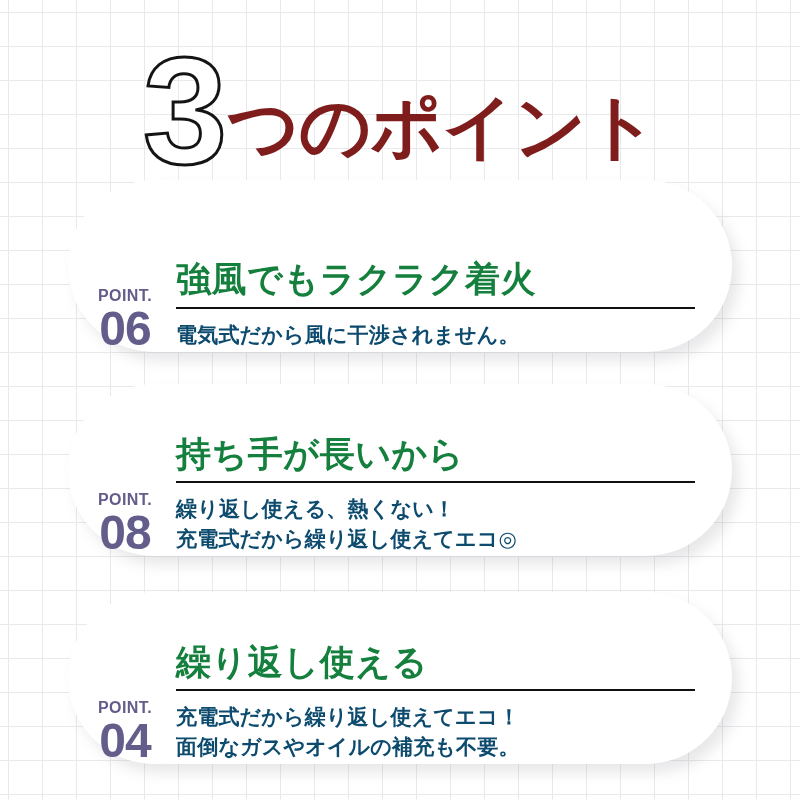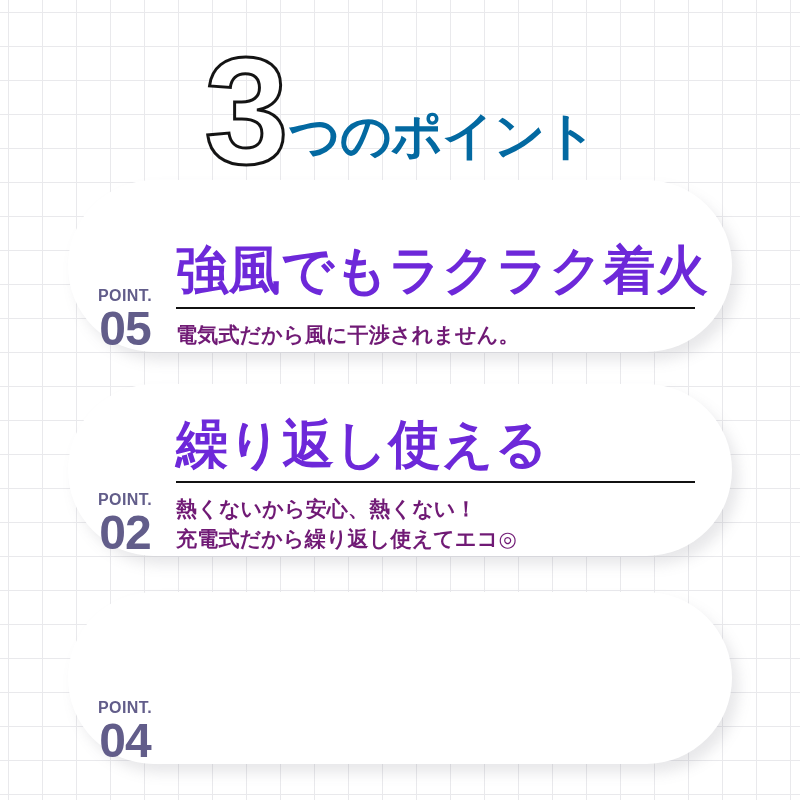--- a/index.html
+++ b/index.html
@@ -49,24 +49,24 @@
     font-size: 152px;
     font-weight: bold;
     line-height: 0.78;
     color: #ffffff;
     -webkit-text-stroke: 3px #141414;
     letter-spacing: -2px;
     position: relative;
     top: 8px;
   }
   #title-rest {
-    font-size: 51px;
+    font-size: 71px;
     font-weight: bold;
     line-height: 0.95;
-    color: #0369a1;
+    color: #7f1d1d;
     letter-spacing: -1px;
     margin-left: 2px;
     position: relative;
     top: -2px;
   }
 
   
   .point-card {
     position: absolute;
     left: 68px;
@@ -108,79 +108,85 @@
     display: block;
     margin-top: 1px;
   }
 
   .point-body {
     flex: 1;
     padding-right: 34px;
     padding-bottom: 2px;
   }
   .point-heading {
-    font-size: 52px;
+    font-size: 35px;
     font-weight: bold;
-    color: #6d28d9;
+    color: #15803d;
     line-height: 1.08;
     letter-spacing: 0.5px;
     white-space: nowrap;
   }
   .point-divider {
     height: 0;
     border-top: 2px solid #111111;
     margin: 9px 0 11px 0;
     width: 519px;
   }
   .point-desc-line {
     font-size: 21px;
     font-weight: bold;
-    color: #701a75;
+    color: #0c4a6e;
     line-height: 1.42;
     letter-spacing: 0.2px;
     white-space: nowrap;
   }
 </style>
 </head>
 <body>
 
 <div id="grid-background"></div>
 
 <div id="page">
 
   <div id="title-block">
     <span id="title-three">3</span>
     <span id="title-rest">つのポイント</span>
   </div>
 
   <div class="point-card" id="point-card-1">
     <div class="point-badge">
       <span class="point-badge-word">POINT.</span>
-      <span class="point-badge-number">05</span>
+      <span class="point-badge-number">06</span>
     </div>
     <div class="point-body">
       <div class="point-heading">強風でもラクラク着火</div>
       <div class="point-divider"></div>
       <div class="point-desc-line">電気式だから風に干渉されません。</div>
     </div>
   </div>
 
   <div class="point-card" id="point-card-2">
     <div class="point-badge">
       <span class="point-badge-word">POINT.</span>
-      <span class="point-badge-number">02</span>
+      <span class="point-badge-number">08</span>
     </div>
     <div class="point-body">
-      <div class="point-heading">繰り返し使える</div>
+      <div class="point-heading">持ち手が長いから</div>
       <div class="point-divider"></div>
-      <div class="point-desc-line">熱くないから安心、熱くない！</div>
+      <div class="point-desc-line">繰り返し使える、熱くない！</div>
       <div class="point-desc-line">充電式だから繰り返し使えてエコ◎</div>
     </div>
   </div>
 
   <div class="point-card" id="point-card-3">
     <div class="point-badge">
       <span class="point-badge-word">POINT.</span>
       <span class="point-badge-number">04</span>
     </div>
+    <div class="point-body">
+      <div class="point-heading">繰り返し使える</div>
+      <div class="point-divider"></div>
+      <div class="point-desc-line">充電式だから繰り返し使えてエコ！</div>
+      <div class="point-desc-line">面倒なガスやオイルの補充も不要。</div>
+    </div>
   </div>
 
 </div>
 
 </body></html>

